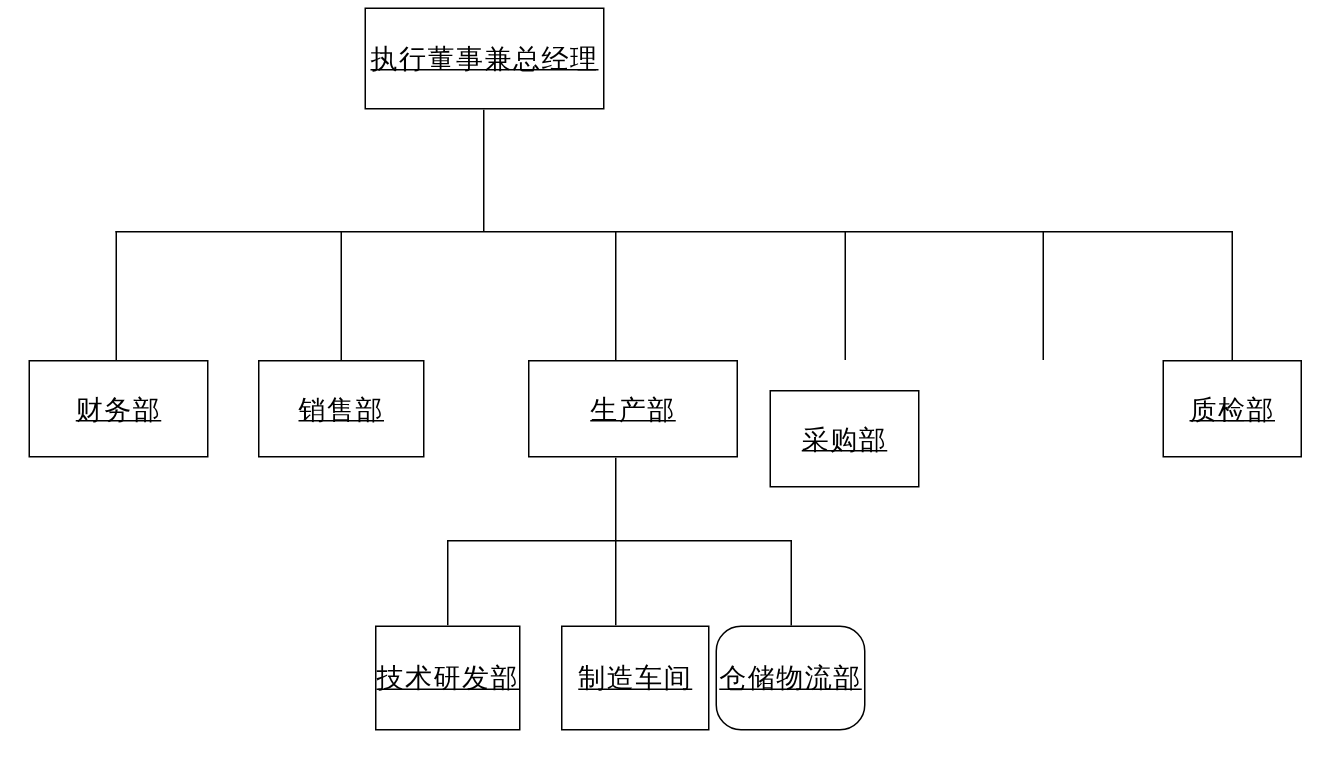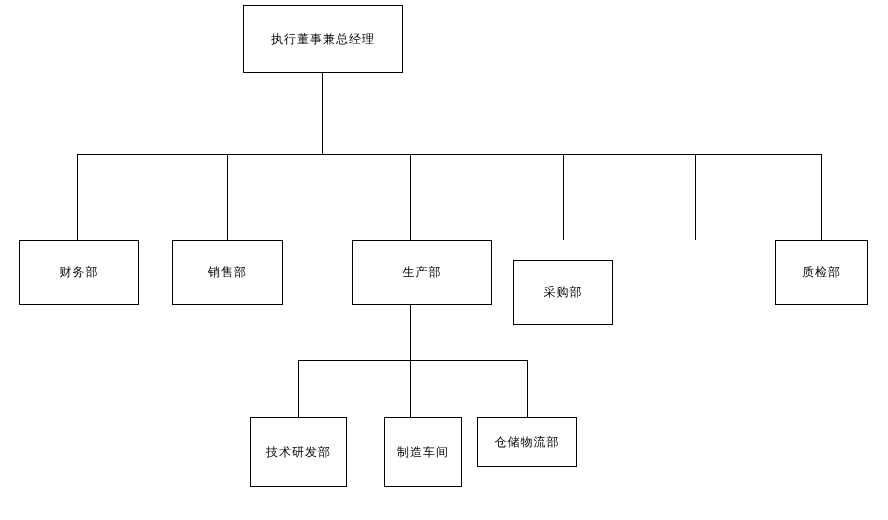--- a/index.html
+++ b/index.html
@@ -16,43 +16,44 @@
     overflow: hidden;
   }
   .node {
     position: absolute;
     box-sizing: border-box;
     border: 1px solid #000000;
     background: #ffffff;
     display: flex;
     align-items: center;
     justify-content: center;
-    font-size: 12px;
+    font-size: 18px;
     color: #000000;
     letter-spacing: 1px;
     white-space: nowrap;
+    text-decoration: underline;
   }
   .hline, .vline {
     position: absolute;
     background: #000000;
   }
   .hline { height: 1px; }
   .vline { width: 1px; }
 
   
   #n-root        { left: 243px; top: 5px;   width: 160px; height: 68px; }
   #n-finance     { left: 19px;  top: 240px; width: 120px; height: 65px; }
   #n-sales       { left: 172px; top: 240px; width: 111px; height: 65px; }
   #n-production  { left: 352px; top: 240px; width: 140px; height: 65px; align-items: center; }
   #n-procurement { left: 513px; top: 240px; width: 100px; height: 65px; margin-top: 20px; }
   #n-admin       { left: 648px; top: 240px; width: 95px;  height: 65px; }
   #n-qc          { left: 775px; top: 240px; width: 93px;  height: 65px; }
   #n-rnd         { left: 250px; top: 417px; width: 97px;  height: 70px; }
-  #n-workshop    { left: 384px; top: 417px; width: 78px;  height: 70px; }
-  #n-logistics   { left: 477px; top: 417px; width: 100px; height: 50px; }
+  #n-workshop    { left: 374px; top: 417px; width: 99px;  height: 70px; }
+  #n-logistics   { left: 477px; top: 417px; width: 100px; height: 70px; border-radius: 17px; }
 
   
   #c-root-stem    { left: 322px; top: 73px;  height: 81px; }
   #c-bus1         { left: 77px;  top: 154px; width: 745px; }
   #c-drop-finance     { left: 77px;  top: 154px; height: 86px; }
   #c-drop-sales       { left: 227px; top: 154px; height: 86px; }
   #c-drop-production  { left: 410px; top: 154px; height: 86px; }
   #c-drop-procurement { left: 563px; top: 154px; height: 86px; }
   #c-drop-admin       { left: 695px; top: 154px; height: 86px; }
   #c-drop-qc          { left: 821px; top: 154px; height: 86px; }

